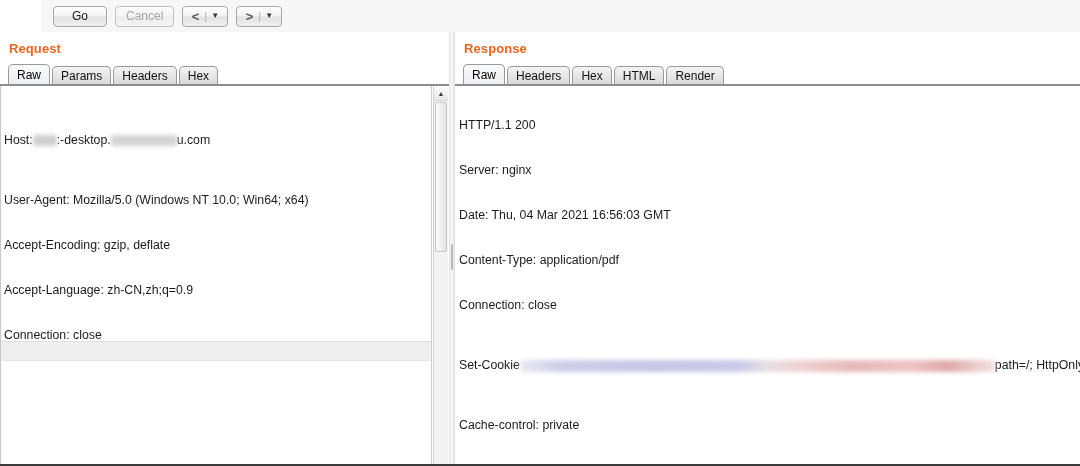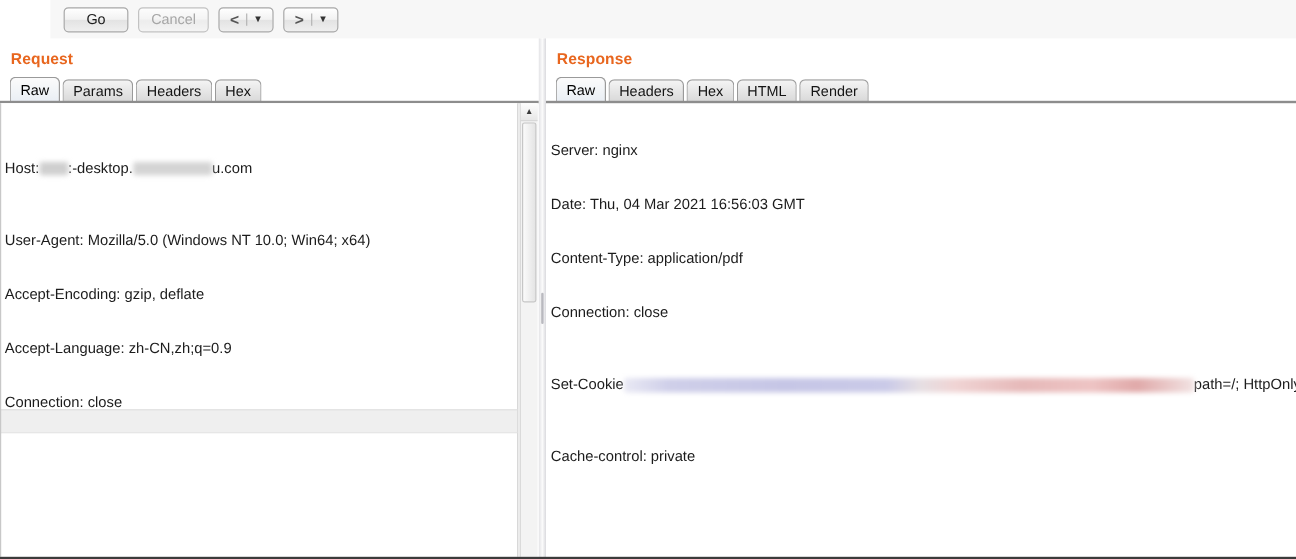--- a/index.html
+++ b/index.html
@@ -339,20 +339,21 @@
     <div class="tabstrip">
       <div class="tab active">Raw</div>
       <div class="tab">Headers</div>
       <div class="tab">Hex</div>
       <div class="tab">HTML</div>
       <div class="tab">Render</div>
     </div>
 
     <div class="editor">
       <div class="code">
+        <div class="ln">HTTP/1.1 200</div>
         <div class="ln">Server: nginx</div>
         <div class="ln">Date: Thu, 04 Mar 2021 16:56:03 GMT</div>
         <div class="ln">Content-Type: application/pdf</div>
         <div class="ln">Connection: close</div>
 
         <div class="ln"><span>Set-Cookie</span><span class="rd rd-cookie1" style="width:475px;height:12px;"></span><span>path=/; HttpOnly</span></div>
 
         <div class="ln">Cache-control: private</div>
 
         

